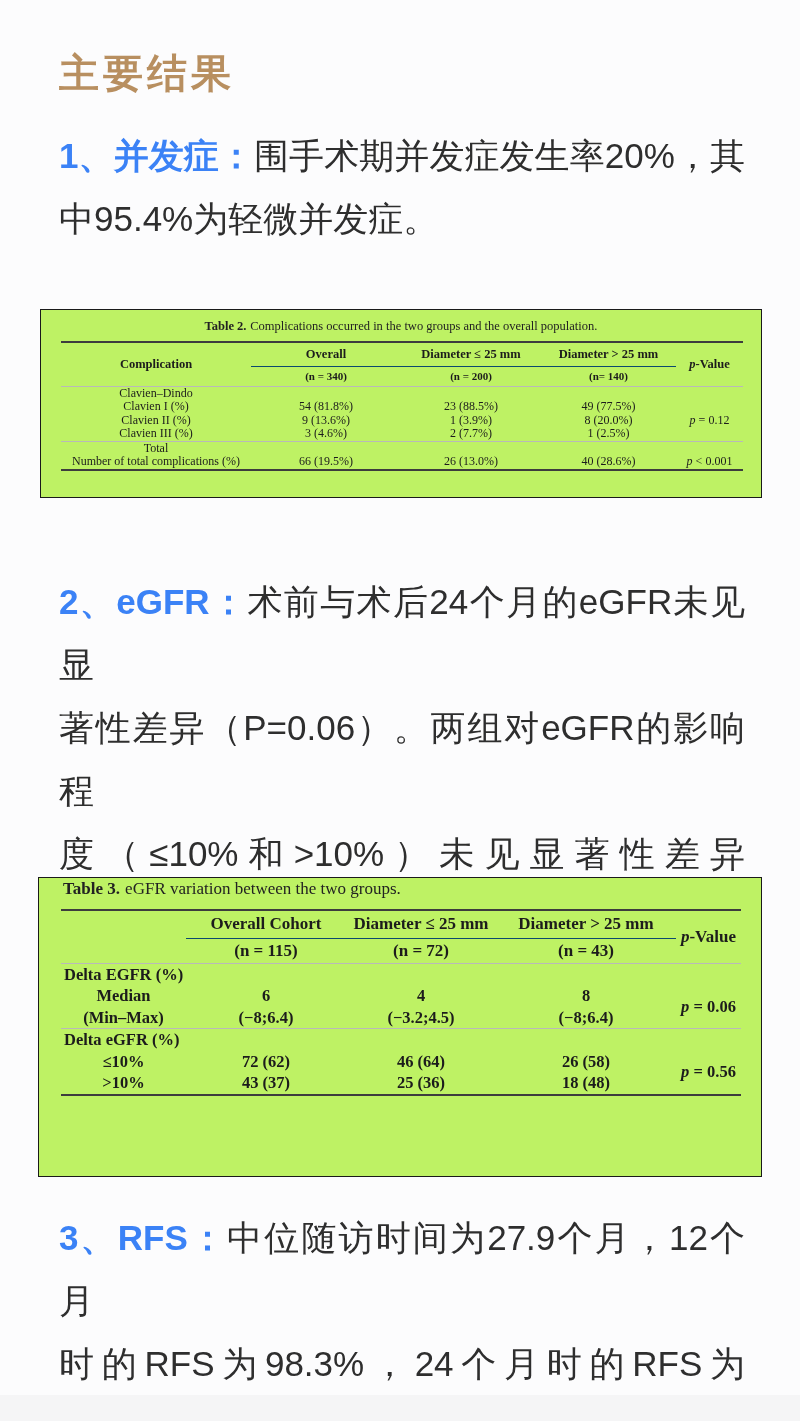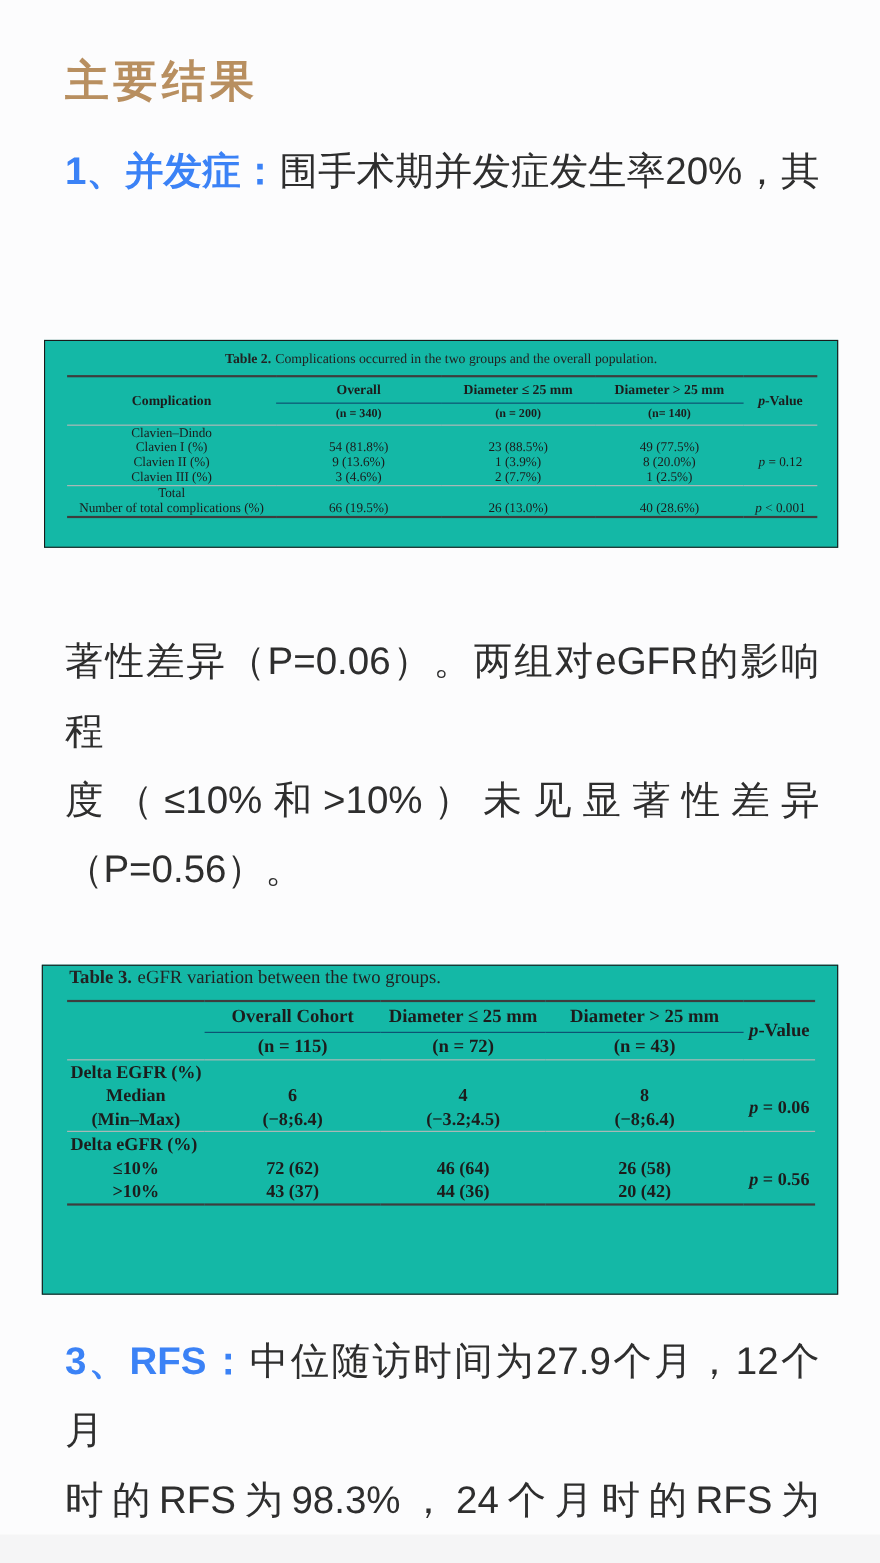--- a/index.html
+++ b/index.html
@@ -29,21 +29,21 @@
   }
   .para .line { text-align:justify; }
   .para .line.fill { text-align-last:justify; }
   .para .line.last { text-align:left; text-align-last:left; }
   .para .lead { font-weight:700; color:#3b82f6; }
   #sec1 { top:124px; }
   #sec2 { top:570px; }
   #sec3 { top:1206px; }
   
   .tablebox {
-    position:absolute; background:#14b8a6;
+    position:absolute; background:#bef264;
     border:1px solid #1a1a1a;
     font-family:"Liberation Serif","DejaVu Serif",serif;
     color:#1c1c1c;
   }
   #table2-box { left:40px; top:309px; width:722px; height:189px; padding:8px 20px 0; }
   #table3-box { left:38px; top:877px; width:724px; height:300px; padding:0 22px 0; }
   .caption { color:#222; }
   #table2-box .caption { text-align:center; font-size:12.5px; margin:1px 0 7px; }
   #table3-box .caption { text-align:left; font-size:17px; margin:1px 0 10px; padding-left:2px; }
   .caption .cap-text { margin-left:0.3em; }
@@ -73,20 +73,21 @@
   #table3-box tbody td { height:21.5px; line-height:21.5px;font-weight:bold; }
   #table3-box td.rowtitle { text-align:left; padding-left:3px; }
 </style>
 </head>
 <body>
 
 <h1 class="title">主要结果</h1>
 
 <div class="para" id="sec1">
   <div class="line fill"><span class="lead">1、并发症：</span><span>围手术期并发症发生率20%，其</span></div>
+  <div class="line last">中95.4%为轻微并发症。</div>
 </div>
 
 <div class="tablebox" id="table2-box">
   <div class="caption">
     <b>Table 2.</b><span class="cap-text">Complications occurred in the two groups and the overall population.</span>
   </div>
   <table class="journal">
     <colgroup>
       <col style="width:190px">
         <col style="width:150px">
@@ -147,20 +148,21 @@
         <td>66 (19.5%)</td>
         <td>26 (13.0%)</td>
         <td>40 (28.6%)</td>
         <td><span class="pit">p</span><span> &lt; 0.001</span></td>
       </tr>
     </tbody>
   </table>
 </div>
 
 <div class="para" id="sec2">
+  <div class="line fill"><span class="lead">2、eGFR：</span><span>术前与术后24个月的eGFR未见显</span></div>
   <div class="line fill">著性差异（P=0.06）。两组对eGFR的影响程</div>
   <div class="line fill">度（≤10%和&gt;10%）未见显著性差异</div>
   <div class="line last">（P=0.56）。</div>
 </div>
 
 <div class="tablebox" id="table3-box">
   <div class="caption">
     <b>Table 3.</b><span class="cap-text">eGFR variation between the two groups.</span>
   </div>
   <table class="journal">
@@ -216,22 +218,22 @@
       <tr>
         <td>≤10%</td>
         <td>72 (62)</td>
         <td>46 (64)</td>
         <td>26 (58)</td>
         <td rowspan="2"><span class="pit">p</span><span> = 0.56</span></td>
       </tr>
       <tr>
         <td>&gt;10%</td>
         <td>43 (37)</td>
-        <td>44 (36)</td>
-        <td>20 (42)</td>
+        <td>25 (36)</td>
+        <td>18 (48)</td>
       </tr>
     </tbody>
   </table>
 </div>
 
 <div class="para" id="sec3">
   <div class="line fill"><span class="lead">3、RFS：</span><span>中位随访时间为27.9个月，12个月</span></div>
   <div class="line fill">时的RFS为98.3%，24个月时的RFS为</div>
   <div class="line last">95.4%，两组未见显著性差异（P=0.08）。</div>
 </div>

